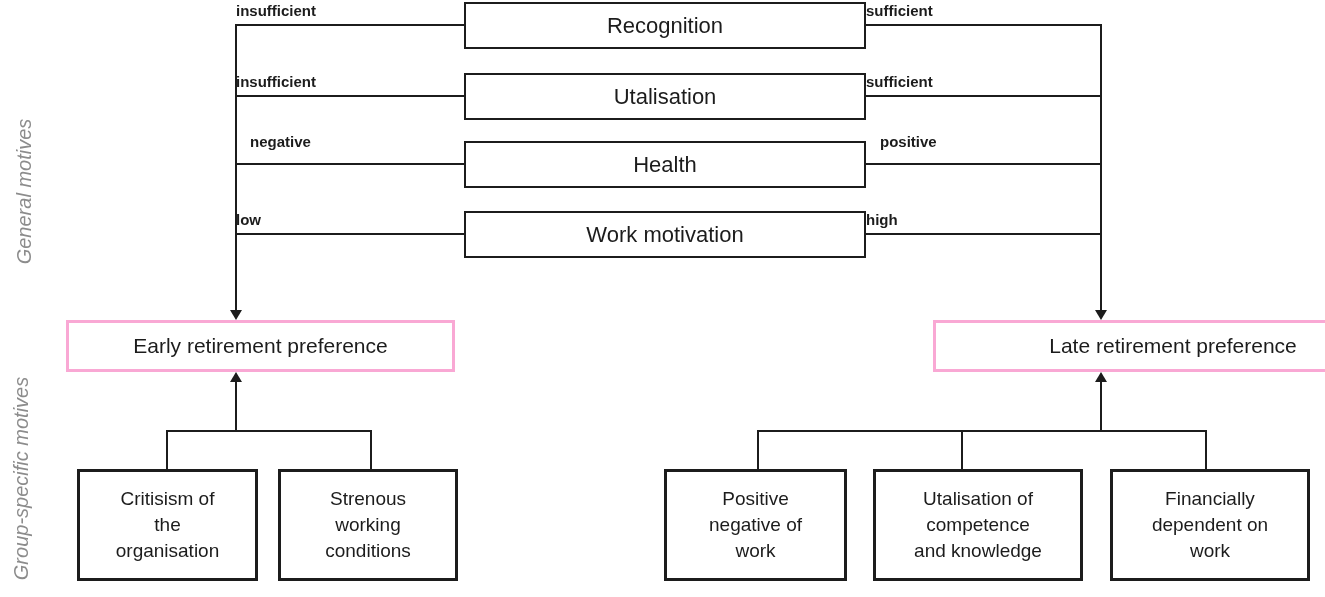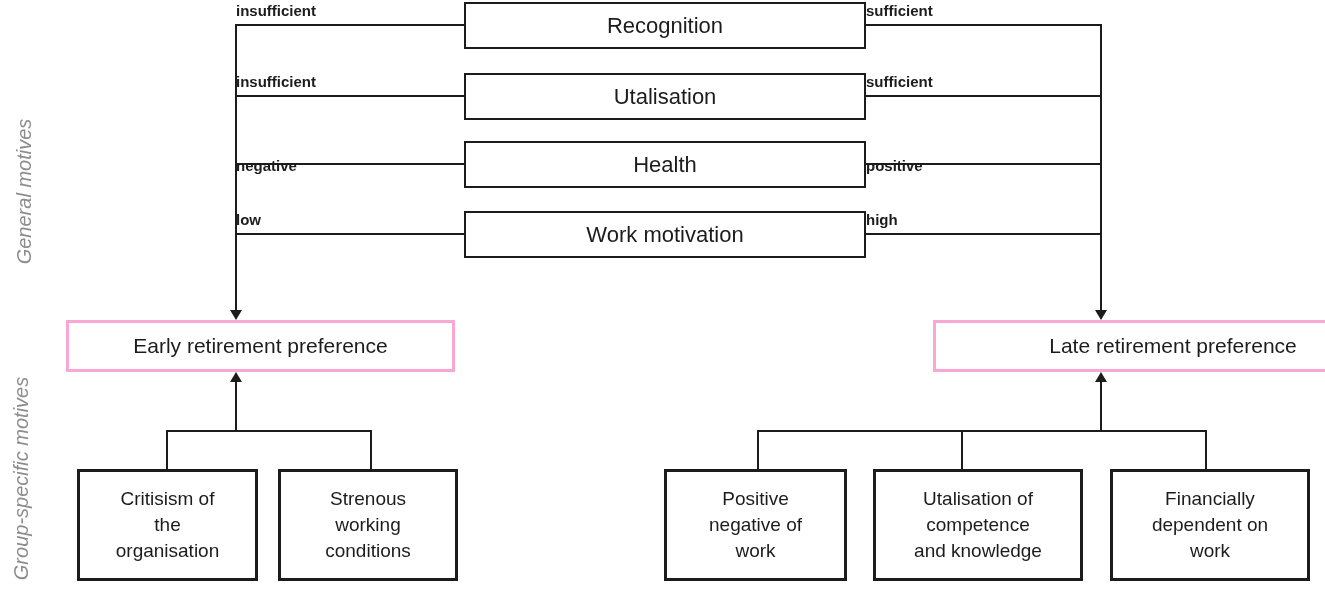--- a/index.html
+++ b/index.html
@@ -50,21 +50,21 @@
   .bbox span { display:block; }
   .side-label {
     position:absolute;
     color:#8c8c8c; font-style:italic; font-size:20px;
     white-space:nowrap; text-align:center;
     transform:rotate(-90deg); transform-origin:center;
   }
   
   .row1-box { top:2px; }   .row2-box { top:73px; }  .row3-box { top:141px; } .row4-box { top:211px; }
   .row1-line { top:24px; } .row2-line { top:95px; } .row3-line { top:163px; } .row4-line { top:233px; }
-  .row1-lab { top:1px; }   .row2-lab { top:72px; }  .row3-lab { top:156px; } .row4-lab { top:210px; }
+  .row1-lab { top:1px; }   .row2-lab { top:72px; }  .row3-lab { top:132px;padding-left:14px; } .row4-lab { top:210px; }
 </style>
 </head>
 <body>
 
 <div id="canvas">
 
   <div class="side-label" style="left:-56px; top:180px; width:160px;">General motives</div>
   <div class="side-label" style="left:-99px; top:467px; width:240px;">Group-specific motives</div>
 
   <div class="vline" style="left:235px; top:24px; height:287px;"></div>

